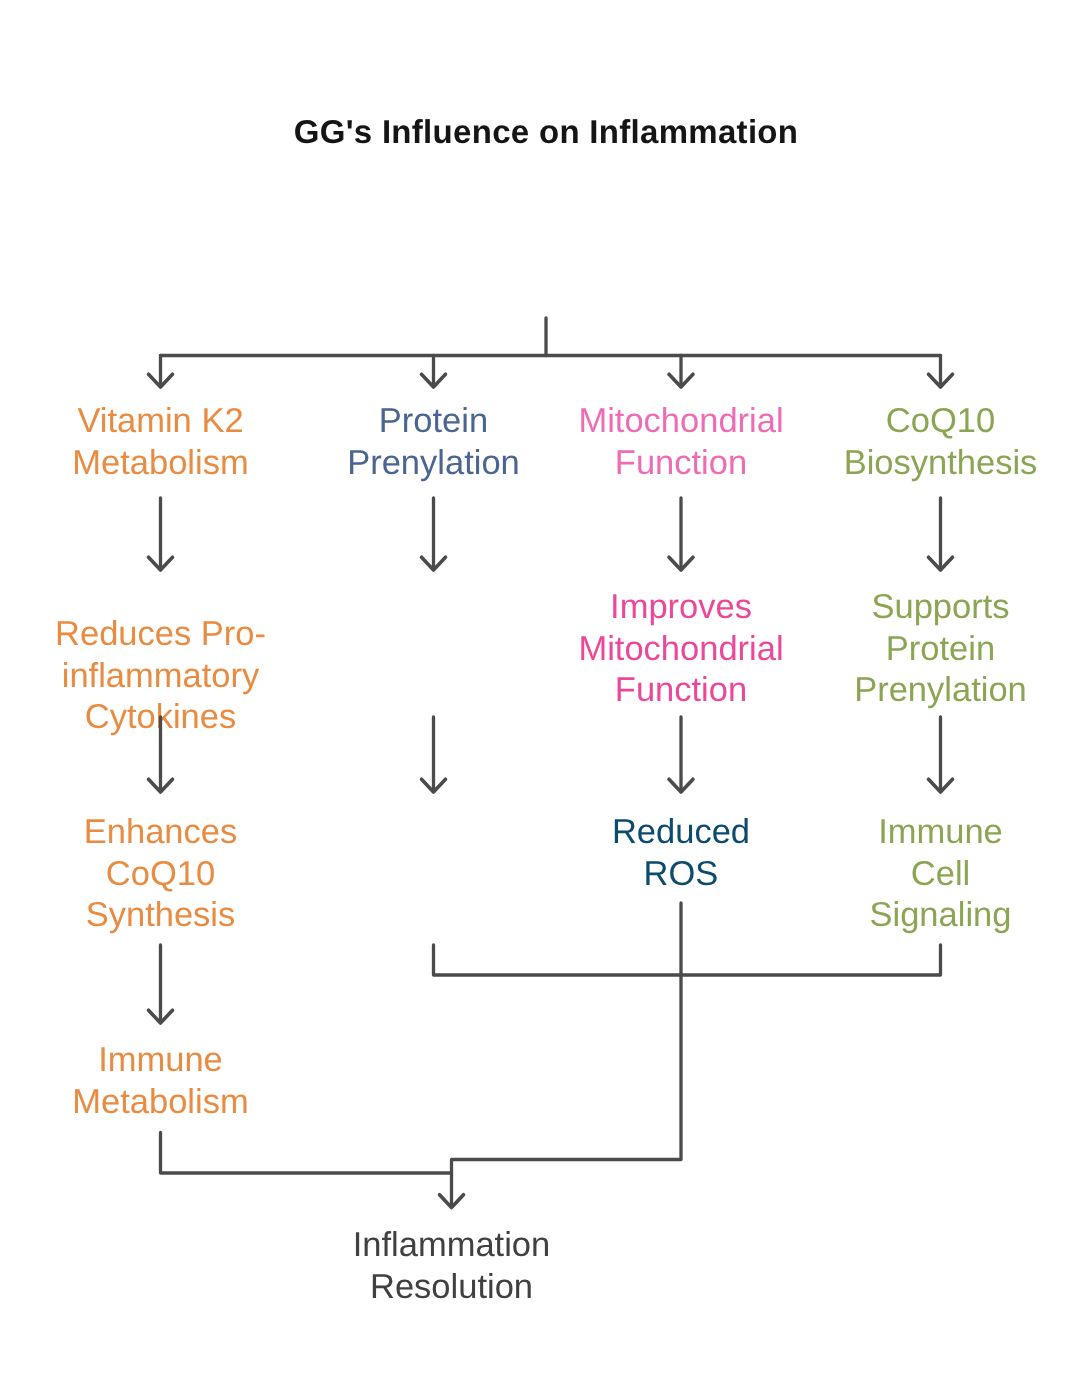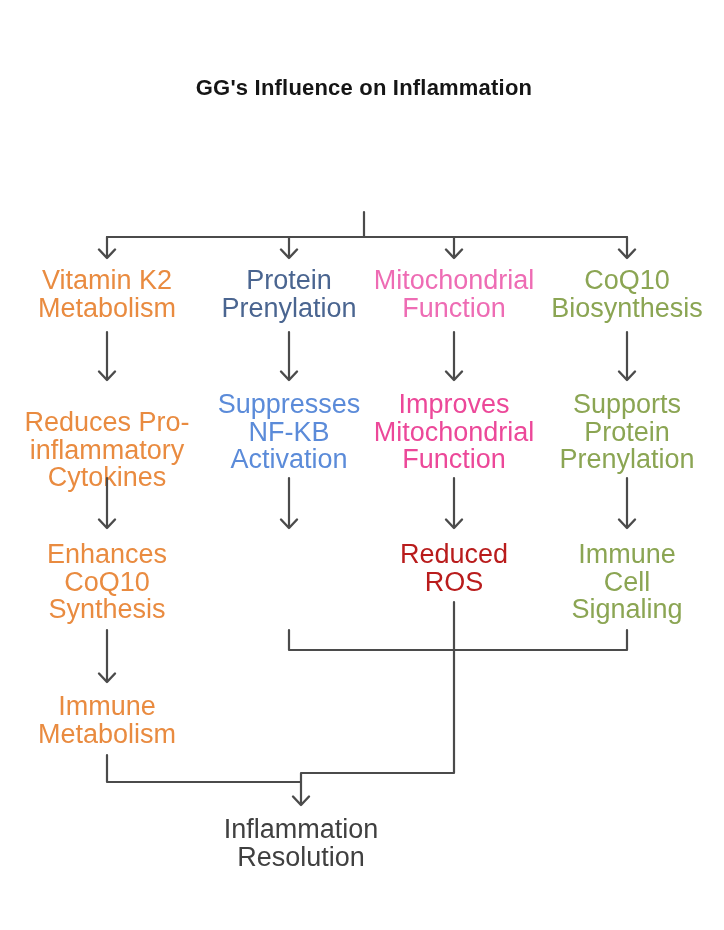--- a/index.html
+++ b/index.html
@@ -17,21 +17,21 @@
     text-align: center;
     font-size: 22px; font-weight: bold;
     letter-spacing: 0.2px;
   }
   .node {
     position: absolute;
     width: 200px;
     transform: translateX(-50%);
     text-align: center;
     white-space: pre-line;
-    font-size: 27px;
+    font-size: 23px;
     line-height: 27.5px;
   }
   .root-node {
     font-size: 25px;
     line-height: 34px;
     width: 260px;
   }
   
   .c1 { left: 107px; }
   .c2 { left: 289px; }
@@ -59,34 +59,31 @@
   <div class="node c2 r1" style="color: rgb(74, 101, 144);">Protein
 Prenylation</div>
   <div class="node c3 r1" style="color: rgb(238, 108, 180);">Mitochondrial
 Function</div>
   <div class="node c4 r1" style="color: rgb(139, 165, 83);">CoQ10
 Biosynthesis</div>
 
   <div class="node c1 r2" style="color: rgb(233, 139, 64); margin-top: 18px;">Reduces Pro-
 inflammatory
 Cytokines</div>
-  <div class="node c2 r2" style="color: rgb(91, 139, 217);">Suppresses
-NF-KB
-Activation</div>
   <div class="node c3 r2" style="color: #ec4899;">Improves
 Mitochondrial
 Function</div>
   <div class="node c4 r2" style="color: rgb(139, 165, 83);">Supports
 Protein
 Prenylation</div>
 
   <div class="node c1 r3" style="color: rgb(233, 139, 64);">Enhances
 CoQ10
 Synthesis</div>
-  <div class="node c3 r3" style="color: #b91c1c;">Reduced
+  <div class="node c3 r3" style="color: #0c4a6e;">Reduced
 ROS</div>
   <div class="node c4 r3" style="color: rgb(139, 165, 83);">Immune
 Cell
 Signaling</div>
 
   <div class="node c1 r4" style="color: rgb(233, 139, 64);">Immune
 Metabolism</div>
 
   <div class="node sink-pos" style="color: #404040;">Inflammation
 Resolution</div>

